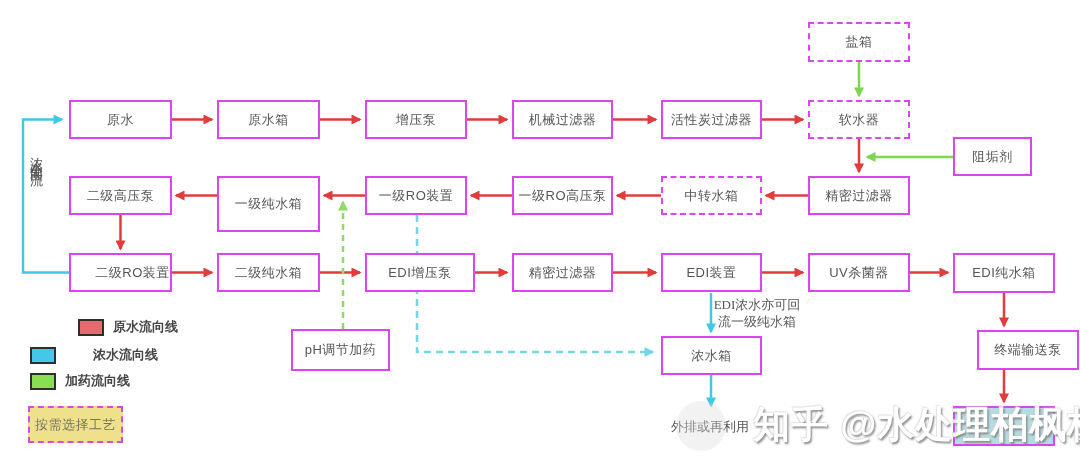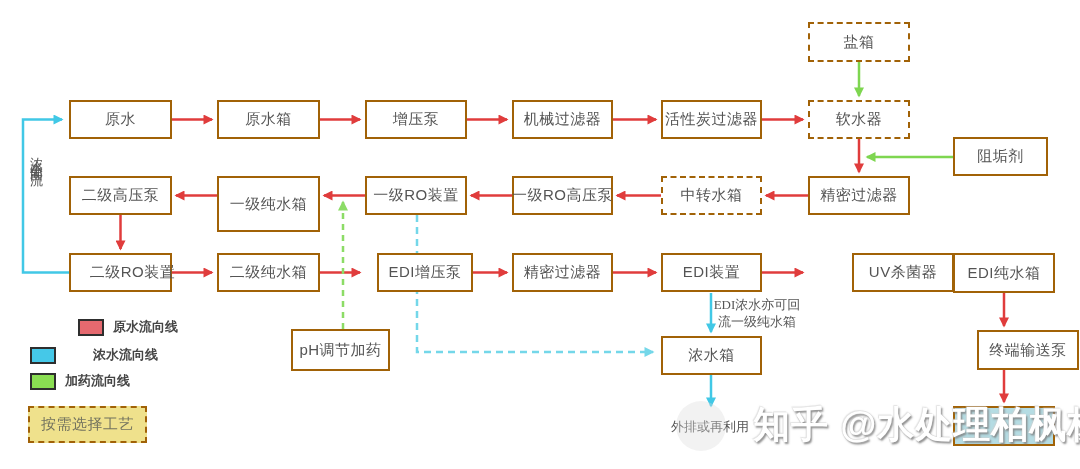--- a/index.html
+++ b/index.html
@@ -5,22 +5,22 @@
   html,body { margin:0; padding:0; background:#ffffff; }
   #stage {
     position:relative; width:1080px; height:469px; background:#ffffff;
     overflow:hidden;
     font-family:"Liberation Sans","DejaVu Sans",sans-serif;
   }
   #arrows { position:absolute; left:0; top:0; width:1080px; height:469px; pointer-events:none; }
   .box {
     position:absolute; box-sizing:border-box;
     display:flex; align-items:center; justify-content:center;
-    background:#ffffff; border:2px solid #a16207;
-    font-size:15px; color:#545454; letter-spacing:0.5px;
+    background:#ffffff; border:2px solid #d946ef;
+    font-size:13px; color:#545454; letter-spacing:0.5px;
     white-space:nowrap; z-index:2;
   }
   .box.dashed { border-style:dashed; }
   .box.fill-yellow { background:#efe18c; color:#73735f; }
   .box.fill-cyan { background:#b5dce3; }
   .note { position:absolute; font-size:13px; color:#565656; z-index:2;font-family:Liberation Serif, serif; }
   .note.center { text-align:center; white-space:pre-line; line-height:17px; }
   .vtext {
     position:absolute; writing-mode:vertical-rl; text-orientation:upright;
     font-size:13px; color:#565656; letter-spacing:3px; z-index:2;
@@ -109,35 +109,35 @@
   </svg>
 
   <div class="box dashed" style="left:808px; top:22px; width:102px; height:40px;">盐箱</div>
 
   <div class="box" style="left:69px; top:100px; width:103px; height:39px;">原水</div>
   <div class="box" style="left:217px; top:100px; width:103px; height:39px;">原水箱</div>
   <div class="box" style="left:365px; top:100px; width:102px; height:39px;">增压泵</div>
   <div class="box" style="left:512px; top:100px; width:101px; height:39px;">机械过滤器</div>
   <div class="box" style="left:661px; top:100px; width:101px; height:39px;">活性炭过滤器</div>
   <div class="box dashed" style="left:808px; top:100px; width:102px; height:39px;">软水器</div>
-  <div class="box" style="left:953px; top:137px; width:95px; height:39px;">阻垢剂</div>
+  <div class="box" style="left:953px; top:137px; width:79px; height:39px;">阻垢剂</div>
 
   <div class="box" style="left:69px; top:176px; width:103px; height:39px;">二级高压泵</div>
   <div class="box" style="left:217px; top:176px; width:103px; height:56px;">一级纯水箱</div>
   <div class="box" style="left:365px; top:176px; width:102px; height:39px;">一级RO装置</div>
   <div class="box" style="left:512px; top:176px; width:101px; height:39px;">一级RO高压泵</div>
   <div class="box dashed" style="left:661px; top:176px; width:101px; height:39px;">中转水箱</div>
   <div class="box" style="left:808px; top:176px; width:102px; height:39px;">精密过滤器</div>
 
   <div class="box" style="left:69px; top:253px; width:103px; height:39px;padding-left:24px;">二级RO装置</div>
   <div class="box" style="left:217px; top:253px; width:103px; height:39px;">二级纯水箱</div>
-  <div class="box" style="left:365px; top:253px; width:96px; height:39px;margin-left:12px;">EDI增压泵</div>
+  <div class="box" style="left:365px; top:253px; width:110px; height:39px;">EDI增压泵</div>
   <div class="box" style="left:512px; top:253px; width:101px; height:39px;">精密过滤器</div>
   <div class="box" style="left:661px; top:253px; width:101px; height:39px;">EDI装置</div>
-  <div class="box" style="left:808px; top:253px; width:102px; height:39px;margin-left:44px;">UV杀菌器</div>
+  <div class="box" style="left:808px; top:253px; width:102px; height:39px;">UV杀菌器</div>
   <div class="box" style="left:953px; top:253px; width:102px; height:40px;">EDI纯水箱</div>
 
   <div class="box" style="left:953px; top:330px; width:102px; height:40px;margin-left:24px;">终端输送泵</div>
   <div class="box" style="left:661px; top:336px; width:101px; height:39px;">浓水箱</div>
   <div class="box" style="left:291px; top:329px; width:99px; height:42px;">pH调节加药</div>
   <div class="box fill-cyan" style="left:953px; top:406px; width:102px; height:40px;"></div>
 
   <div class="vtext" style="left:27px; top:147px; height:100px;">浓水全部回流</div>
   <div class="note center" style="left:713px; top:296px; width:88px;">EDI浓水亦可回
 流一级纯水箱</div>
@@ -148,18 +148,18 @@
     <span class="legend-label">原水流向线</span>
   </div>
   <div class="legend-item" style="left:30px; top:346px;gap:28px;">
     <span class="swatch sw-cyan"></span>
     <span class="legend-label">浓水流向线</span>
   </div>
   <div class="legend-item" style="left:30px; top:372px;">
     <span class="swatch sw-green"></span>
     <span class="legend-label">加药流向线</span>
   </div>
-  <div class="box dashed fill-yellow" style="left:28px; top:406px; width:119px; height:37px;">按需选择工艺</div>
+  <div class="box dashed fill-yellow" style="left:28px; top:406px; width:95px; height:37px;">按需选择工艺</div>
 
   <div class="wm-ghost"></div>
   <div class="watermark">知乎 @水处理柏枫杨</div>
 
 </div>
 
 </body></html>

